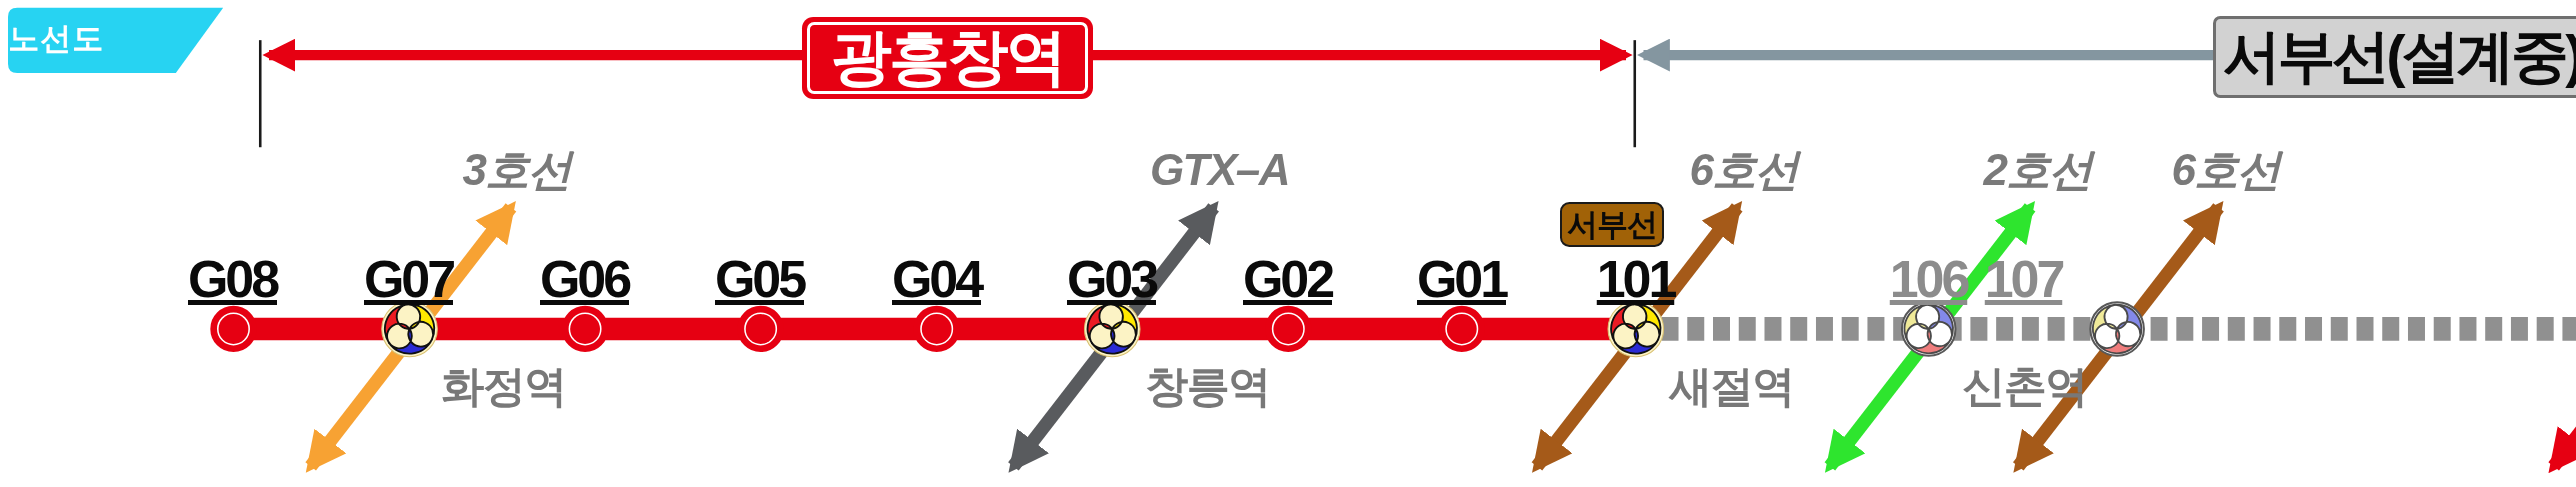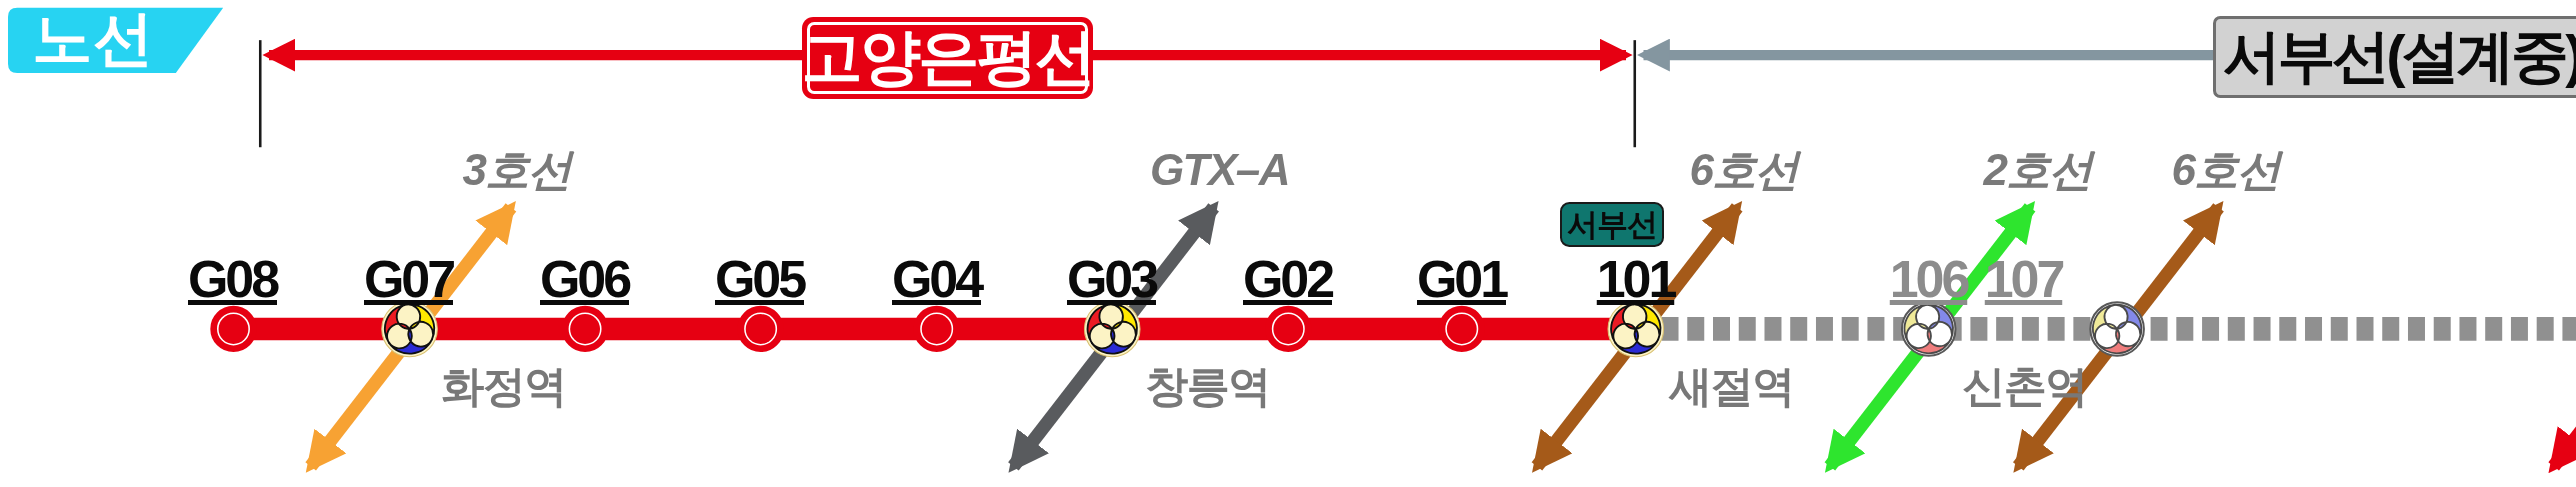--- a/index.html
+++ b/index.html
@@ -5,33 +5,33 @@
   html,body{margin:0;padding:0;background:#fff;}
   #canvas{
     position:relative;width:3408px;height:487px;overflow:hidden;background:#ffffff;
     font-family:"Liberation Sans","DejaVu Sans",sans-serif;font-weight:bold;
   }
   .abs{position:absolute;}
   #bg-svg{position:absolute;left:0;top:0;z-index:1;}
   .ovl{z-index:2;}
   
   .legend-text{left:8.2px;top:11.3px;width:170px;height:55px;line-height:55px;
-    text-align:center;font-size:60px;color:#ffffff;letter-spacing:1px;}
+    font-size:31px;color:#ffffff;letter-spacing:1px;}
   
   .span-box-red{left:802px;top:17px;width:291px;height:82px;background:#E60012;
     border-radius:11.3px;box-sizing:border-box;}
   .span-box-red .inner{position:absolute;left:5.2px;top:5.2px;right:5.2px;bottom:5.2px;
     border:3.1px solid #ffffff;border-radius:7.2px;display:flex;align-items:center;justify-content:center;
     font-size:61px;color:#ffffff;letter-spacing:-2.6px;white-space:nowrap;}
   .span-box-gray{left:2213px;top:15.5px;width:378px;height:82px;background:#D2D2D2;
     border:3.6px solid #6F6F6F;border-radius:7.2px;box-sizing:border-box;
     display:flex;align-items:center;justify-content:center;
     font-size:58px;color:#0a0a0a;letter-spacing:-3.6px;white-space:nowrap;}
   
-  .seobu-badge{left:1560px;top:202px;width:104px;height:45px;background:#0f766e;
+  .seobu-badge{left:1560px;top:202px;width:104px;height:45px;background:#a16207;
     border:2.6px solid #1a1a1a;border-radius:9.3px;box-sizing:border-box;
     display:flex;align-items:center;justify-content:center;
     font-size:31px;color:#0a0a0a;letter-spacing:-1px;}
   
   .code{top:248px;width:175px;height:62px;line-height:62px;text-align:center;
     font-size:52px;color:#0a0a0a;letter-spacing:-3.1px;white-space:nowrap;text-decoration:underline;}
   .code.gray{color:#8C8C8C;}
   
   .lname{top:144px;width:309px;height:52px;line-height:52px;text-align:center;
     font-size:44px;color:#7A7A7A;letter-spacing:-1.5px;white-space:nowrap;font-style:italic;}
@@ -125,21 +125,21 @@
     <use href="#tg-muted" x="3744" y="639"></use>
     <use href="#tg-muted" x="4110" y="639"></use>
     <use href="#tg-muted" x="5150" y="639"></use>
     <use href="#tg-muted" x="5518" y="639"></use>
     <use href="#tg-muted" x="6157" y="639"></use>
   </svg>
 
   <div class="abs ovl legend-text">노선도</div>
 
   <div class="abs ovl span-box-red">
-    <div class="inner">고양은평선</div>
+    <div class="inner">광흥창역</div>
   </div>
   <div class="abs ovl span-box-gray">
     <span>서부선(설계중)</span>
   </div>
 
   <div class="abs ovl seobu-badge">
     <span>서부선</span>
   </div>
 
   <div class="abs ovl lname" style="left:362px">3호선</div>

